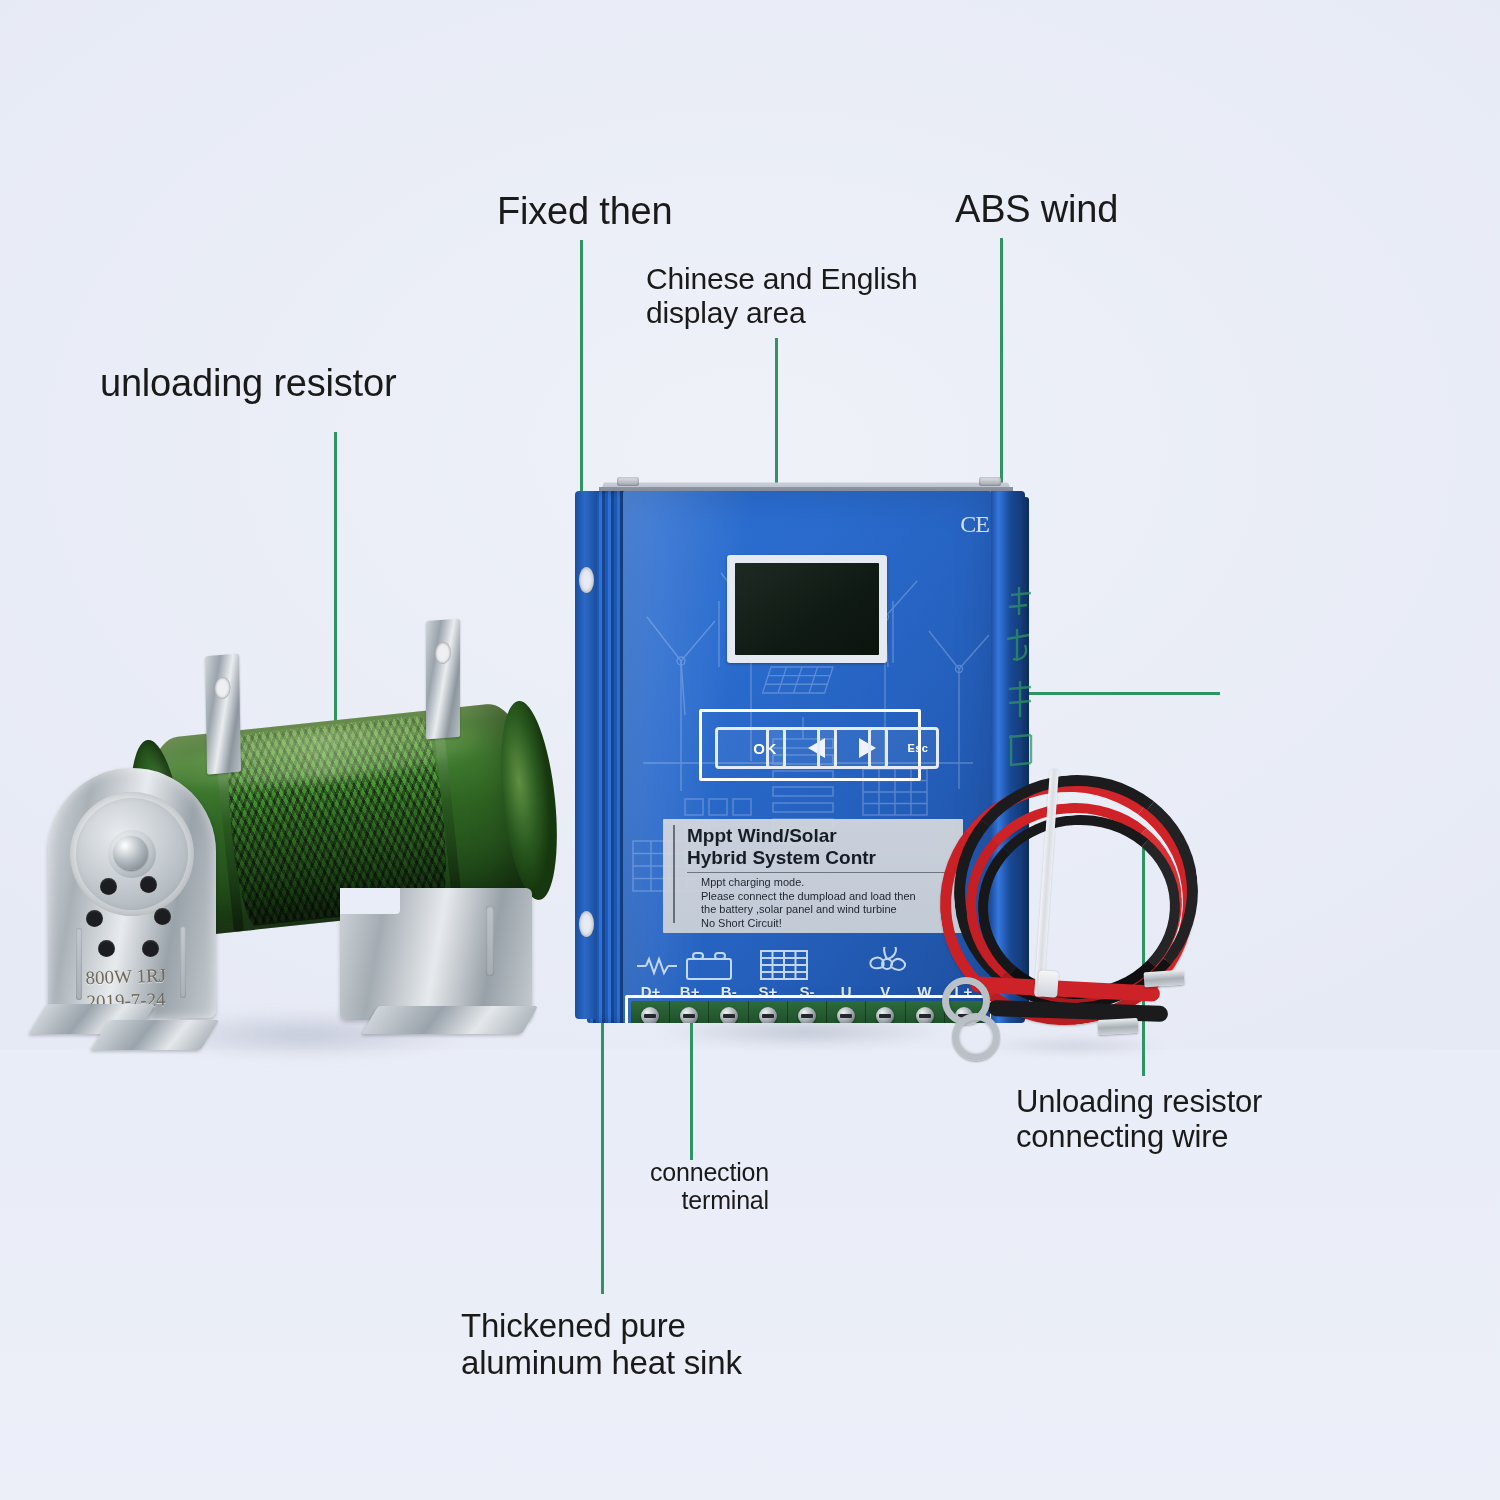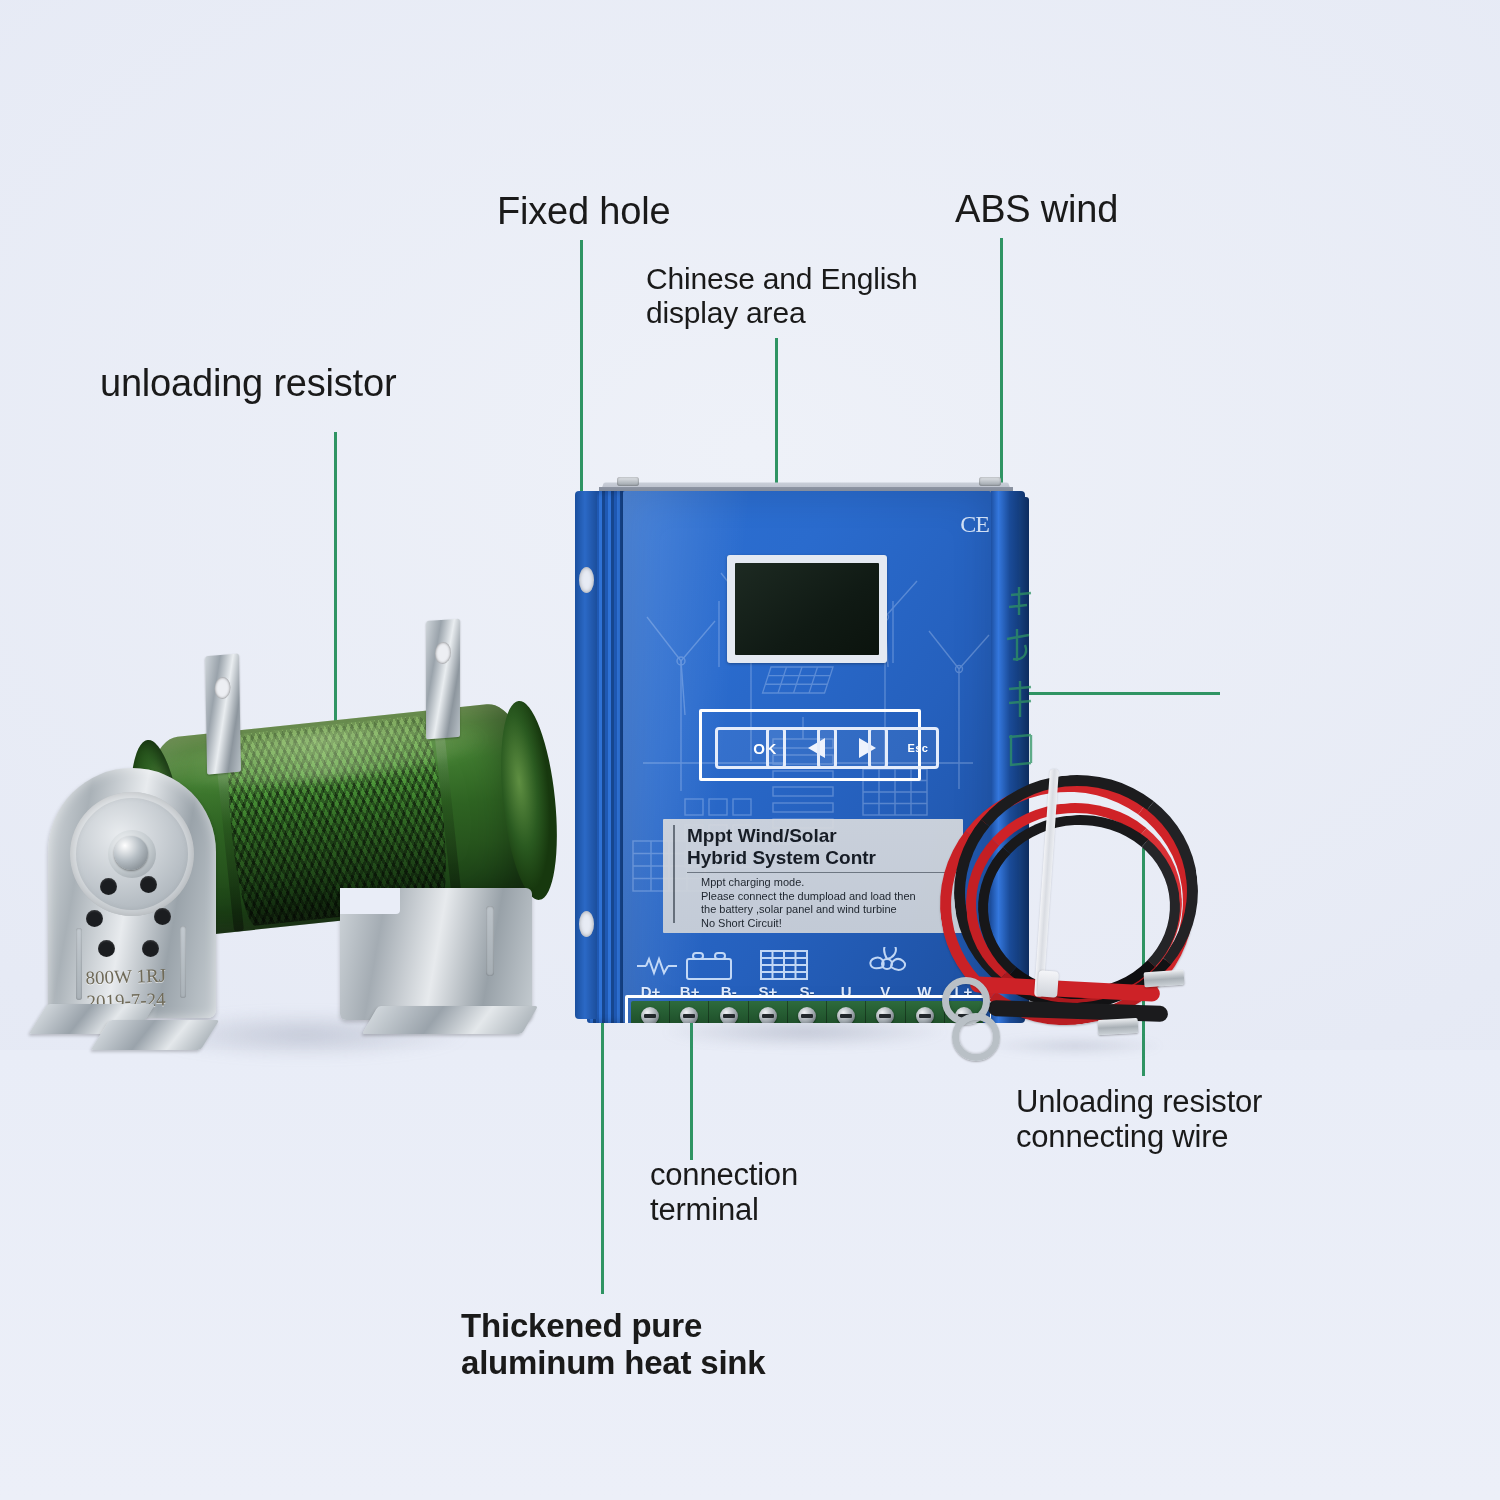--- a/index.html
+++ b/index.html
@@ -426,35 +426,35 @@
   <div class="leader h" style="left:930px;top:692px;width:290px;"></div>
 
   <div class="leader v" style="left:1142px;top:848px;height:228px;"></div>
 
   <div class="leader v" style="left:690px;top:992px;height:168px;"></div>
 
   <div class="leader v" style="left:601px;top:1006px;height:288px;"></div>
 
   <div class="ann" style="left:100px;top:362px;font-size:38px;">unloading resistor</div>
 
-  <div class="ann" style="left:497px;top:190px;font-size:38px;">Fixed hole</div>
+  <div class="ann" style="left:497px;top:190px;font-size:38px;">Fixed then</div>
 
   <div class="ann" style="left:955px;top:188px;font-size:38px;">ABS wind</div>
 
   <div class="ann" style="left:646px;top:262px;font-size:30px;">Chinese and English
 display area</div>
 
 
   <div class="ann" style="left:1016px;top:1085px;font-size:31px;">Unloading resistor
 connecting wire</div>
 
-  <div class="ann" style="left:650px;top:1158px;font-size:31px;">connection
+  <div class="ann" style="left:650px;top:1158px;font-size:25px;text-align:right;">connection
 terminal</div>
 
-  <div class="ann" style="left:461px;top:1308px;font-size:33px;font-weight:bold;">Thickened pure
+  <div class="ann" style="left:461px;top:1308px;font-size:33px;">Thickened pure
 aluminum heat sink</div>
 
   <div id="resistor">
     <div class="res-shadow"></div>
 
     <div class="res-body">
       <div class="res-cyl"></div>
       <div class="res-endcap left"></div>
       <div class="res-endcap right"></div>
       <div class="res-band" style="left:78px;"></div>

